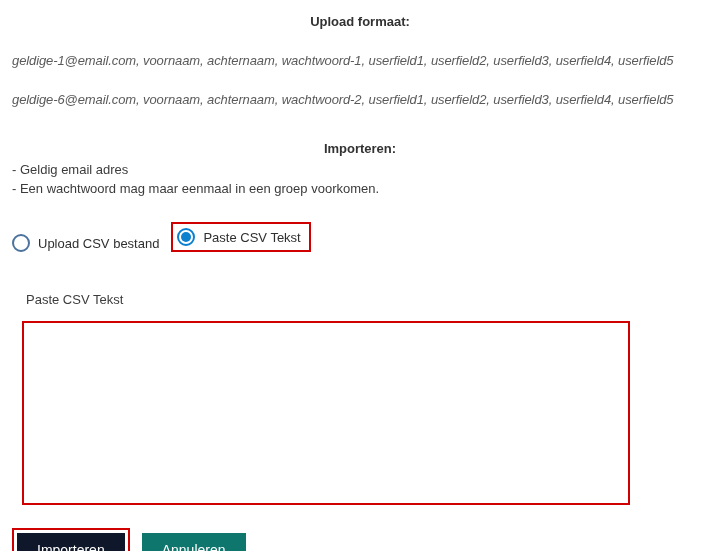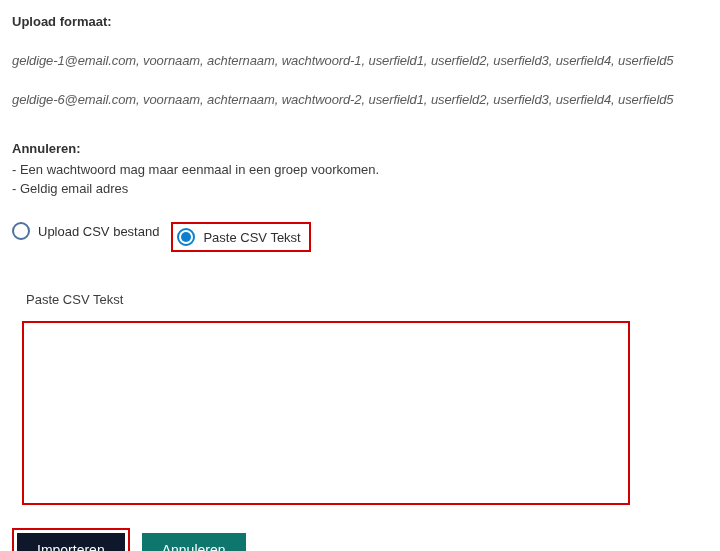--- a/index.html
+++ b/index.html
@@ -9,40 +9,41 @@
       font-family: Arial, Helvetica, sans-serif;
       font-size: 13px;
       color: #323232;
       background: #fff;
       width: 720px;
     }
     .section-title {
       font-weight: bold;
       margin-top: 2px;
       margin-bottom: 6px;
+      text-align: center;
     }
     .example-line {
       font-style: italic;
       color: #5a5a5a;
       margin-bottom: 3px;
       white-space: nowrap;
       letter-spacing: -0.1px;
       margin-top: 24px;
     }
     .required-block {
       margin-top: 34px;
     }
     .required-item {
       color: #3b3b3b;
       margin-top: 4px;
     }
     .radio-row {
       margin-top: 26px;
       display: flex;
-      align-items: flex-start;
+      align-items: flex-end;
       gap: 12px;
     }
     .radio-item {
       display: flex;
       align-items: center;
       gap: 8px;
       cursor: pointer;
     }
     .radio-item.highlight {
       border: 2px solid #d10000;
@@ -121,23 +122,23 @@
     }
   </style>
 </head>
 <body>
 
 <div class="section-title">Upload formaat:</div>
 <div class="example-line">geldige-1@email.com, voornaam, achternaam, wachtwoord-1, userfield1, userfield2, userfield3, userfield4, userfield5</div>
 <div class="example-line">geldige-6@email.com, voornaam, achternaam, wachtwoord-2, userfield1, userfield2, userfield3, userfield4, userfield5</div>
 
 <div class="required-block">
-  <div class="section-title">Annuleren:</div>
+  <div class="section-title">Importeren:</div>
+  <div class="required-item">- Geldig email adres</div>
   <div class="required-item">- Een wachtwoord mag maar eenmaal in een groep voorkomen.</div>
-  <div class="required-item">- Geldig email adres</div>
 </div>
 
 <div class="radio-row">
   <div class="radio-item">
     <span class="radio-outer"></span>
     <span class="radio-label">Upload CSV bestand</span>
   </div>
   <div class="radio-item highlight">
     <span class="radio-outer selected"></span>
     <span class="radio-label">Paste CSV Tekst</span>

